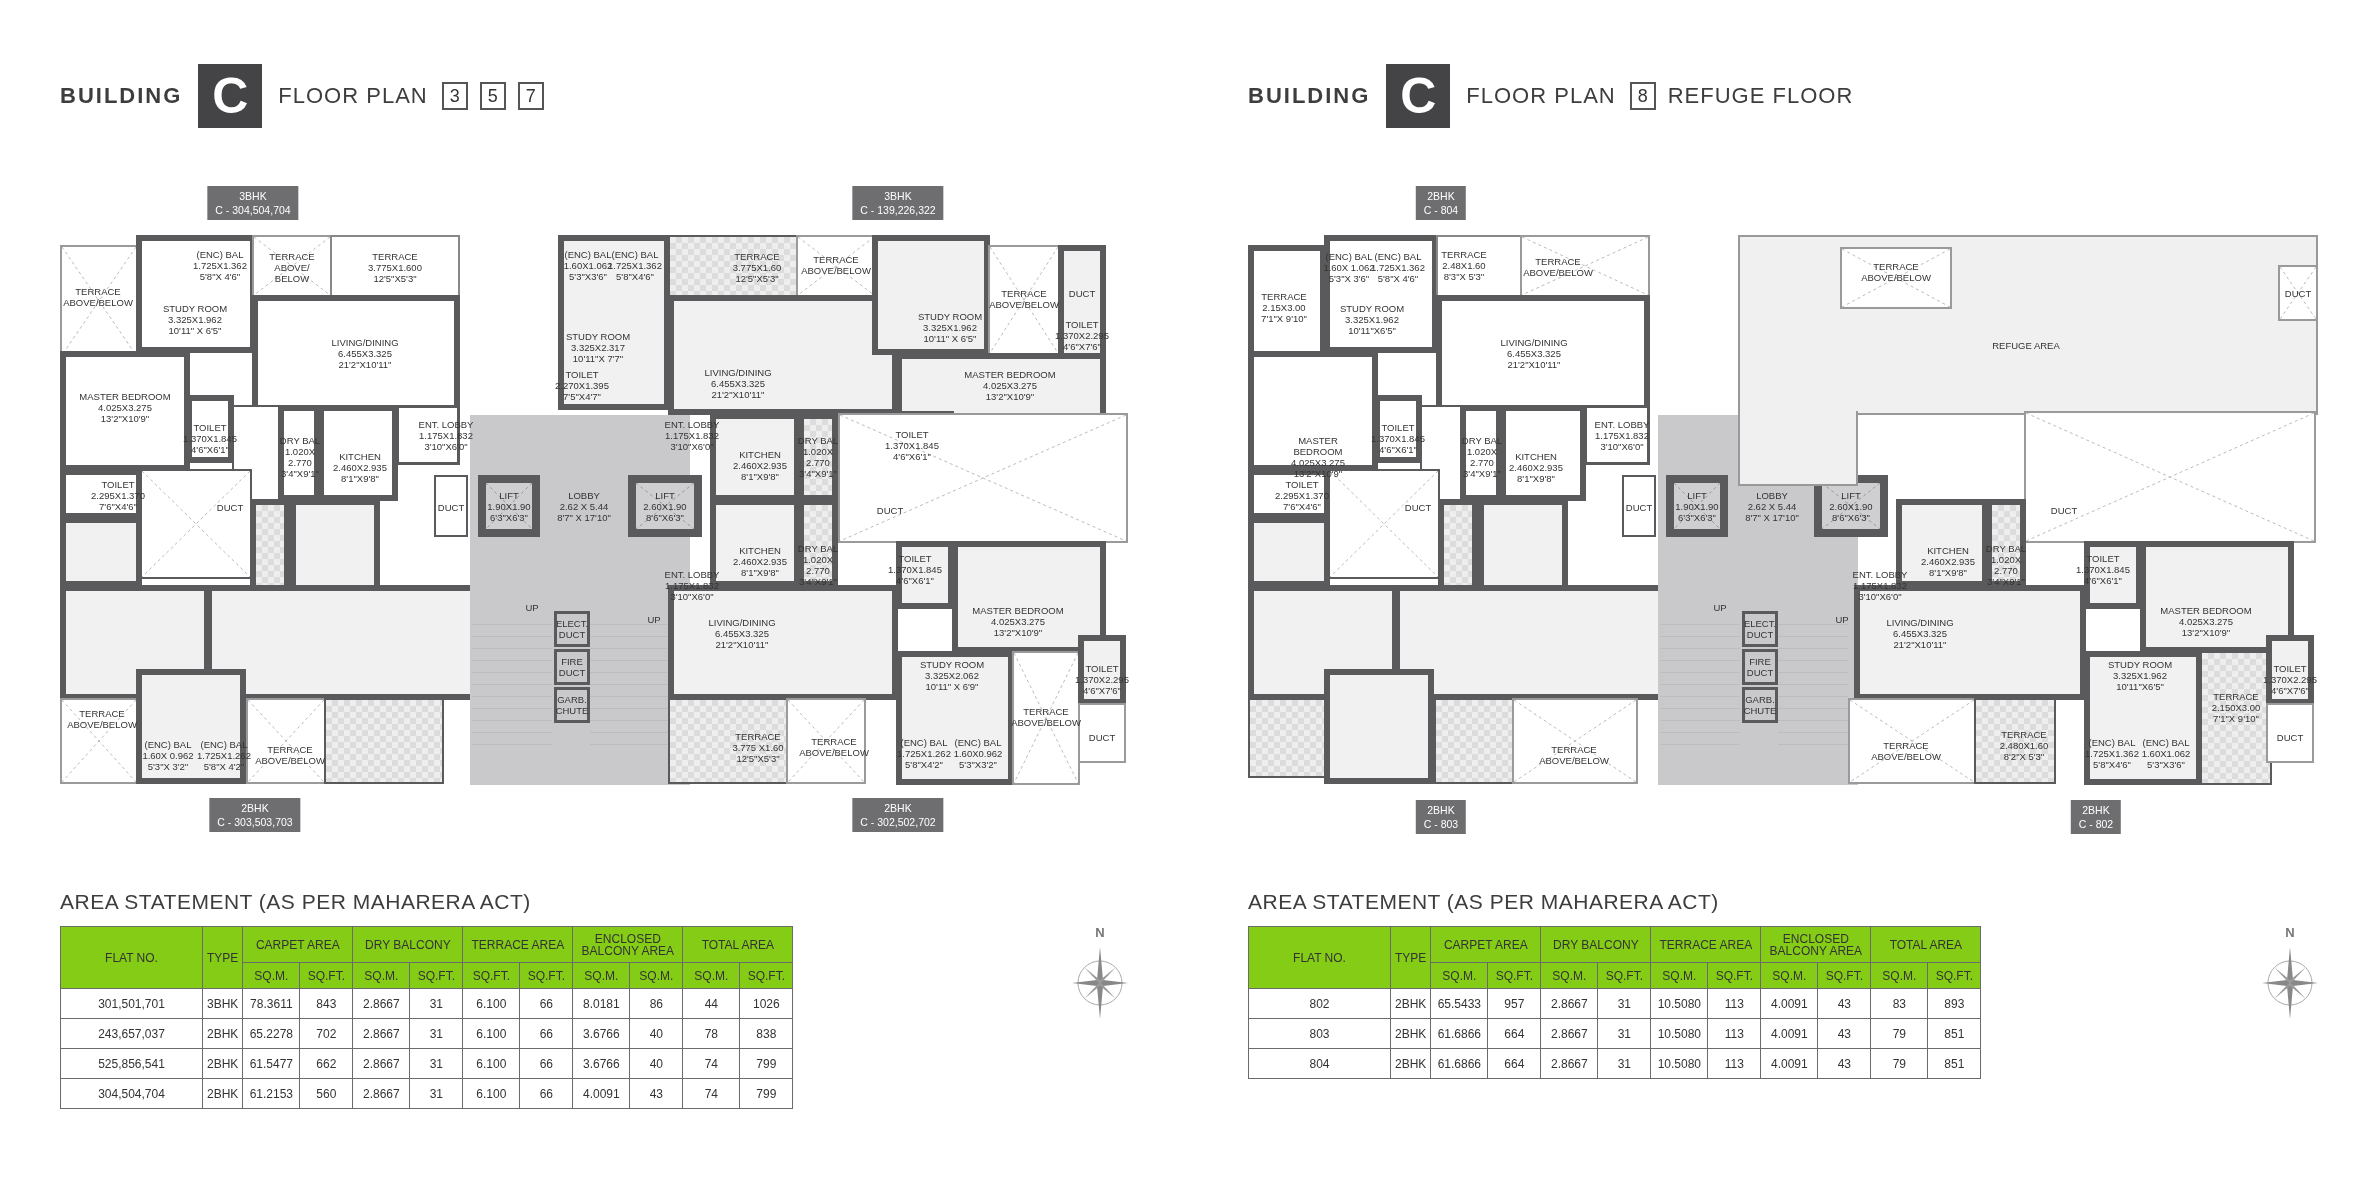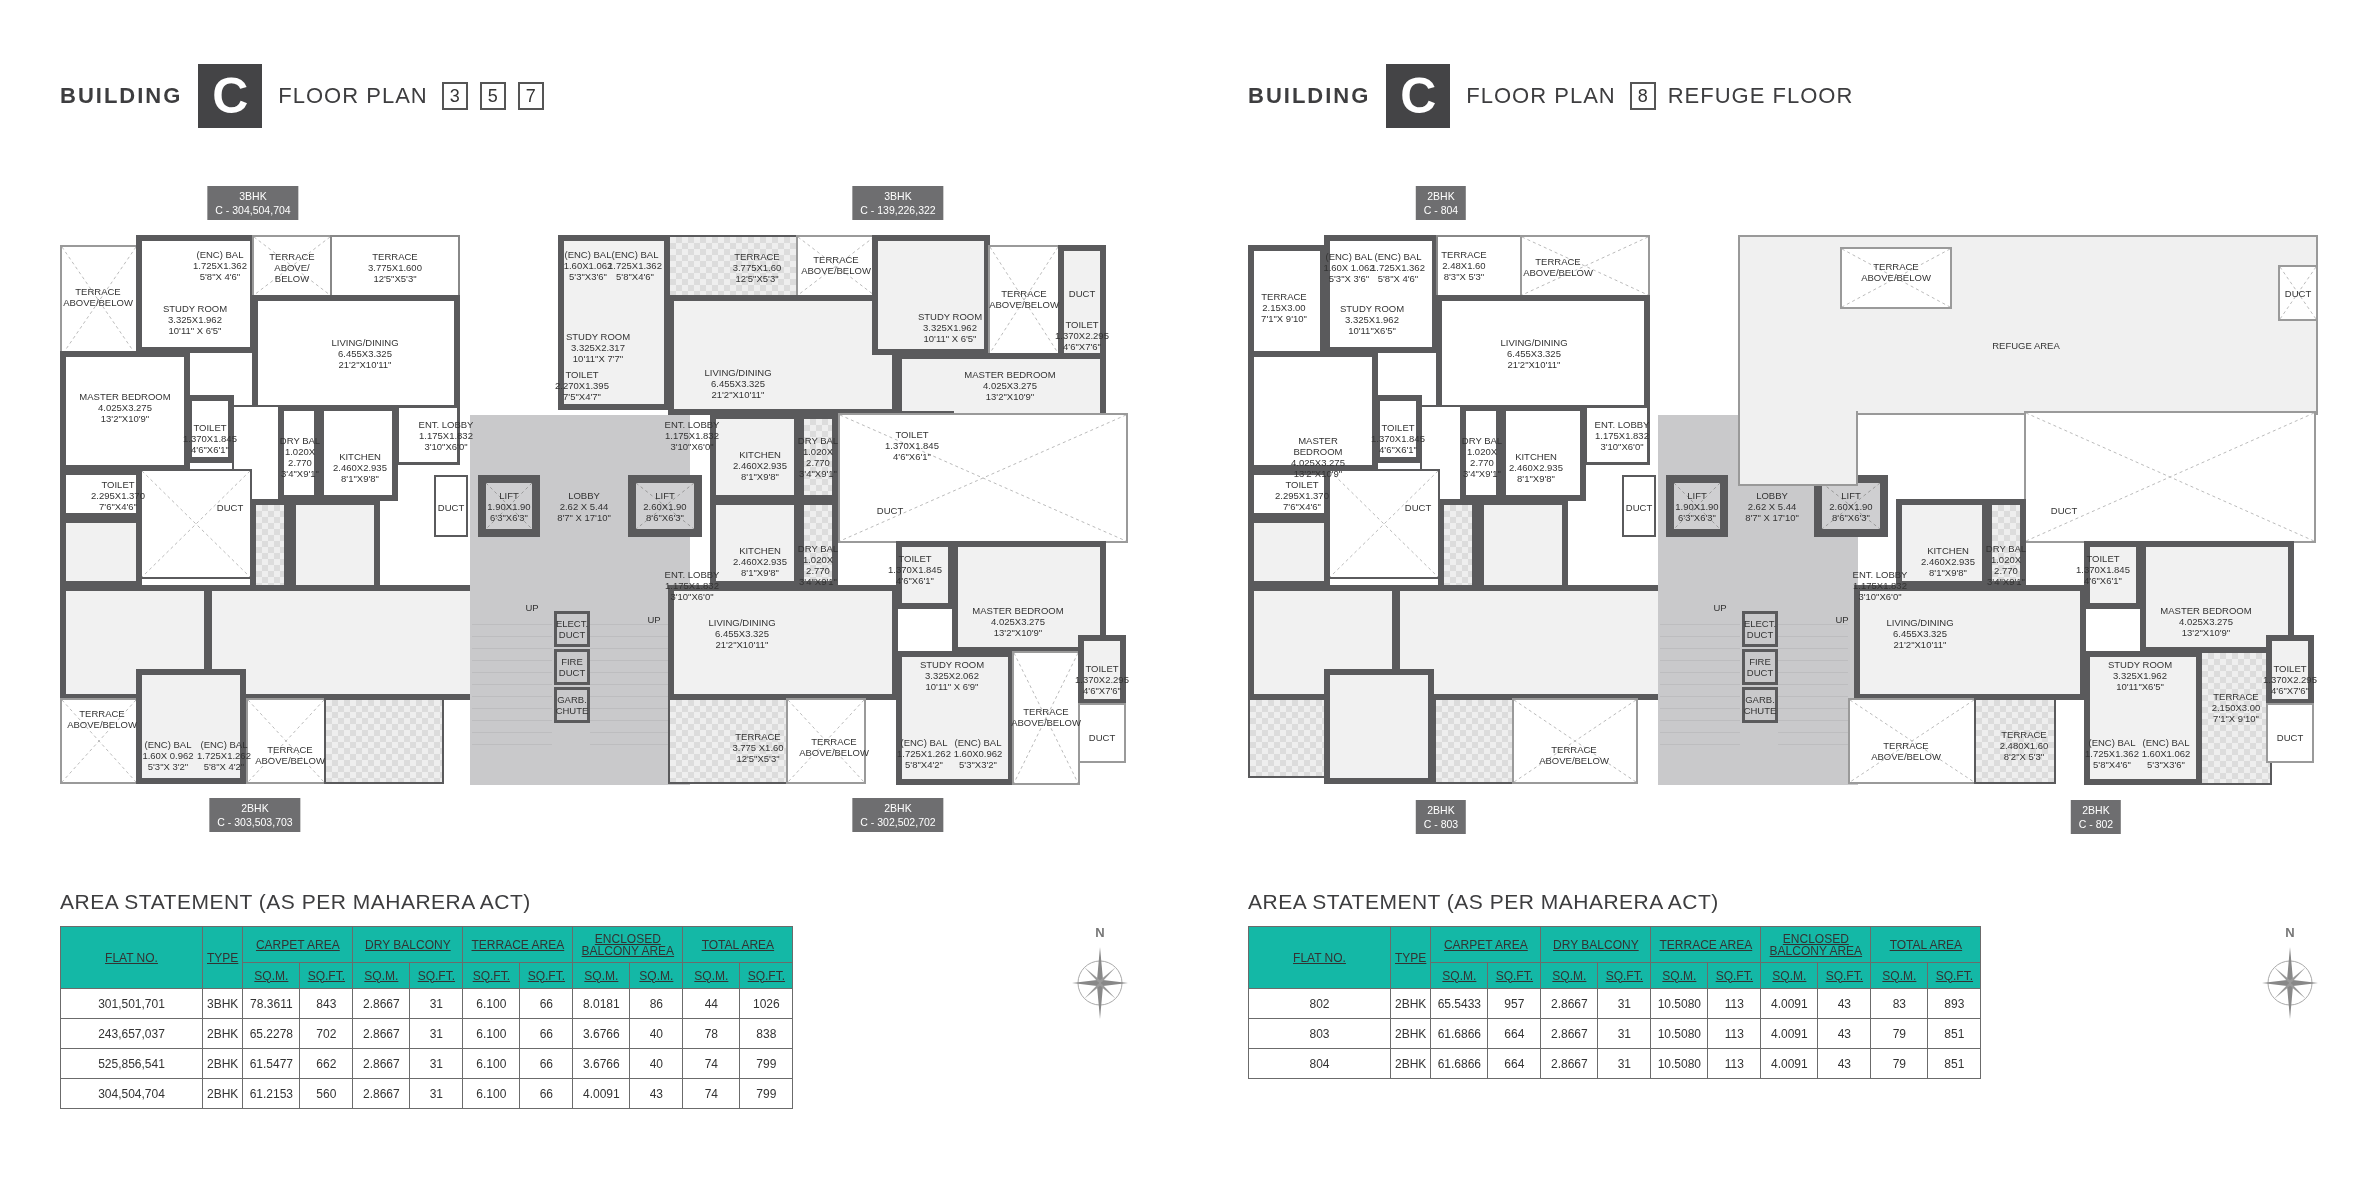--- a/index.html
+++ b/index.html
@@ -36,21 +36,21 @@
   .lbl { position: absolute; font-size: 9.5px; line-height: 11px; text-align: center; color: #333; white-space: pre-line; transform: translate(-50%, -50%); }
   .stairs { position: absolute; background: repeating-linear-gradient(0deg, #bdbdbf 0 1px, transparent 1px 12px); }
 
   .flat-tag { position: absolute; background: #6e6e70; color: #fff; font-size: 10.5px; line-height: 14px;
               text-align: center; padding: 3px 8px; transform: translateX(-50%); }
 
   
   .area-title { position: absolute; left: 60px; top: 890px; font-size: 21px; color: #3d3d3f; letter-spacing: 0.5px; }
   table.area { position: absolute; left: 60px; top: 926px; border-collapse: collapse; font-size: 12px; }
   table.area th, table.area td { border: 1px solid #6b6b6b; text-align: center; padding: 0 4px; }
-  table.area th { background: #14b8a6; font-weight: 400; color: #333; text-decoration: underline; }
+  table.area th { background: #84cc16; font-weight: 400; color: #333; }
   table.area thead tr.r1 th { height: 36px; }
   table.area thead tr.r2 th { height: 26px; }
   table.area td { height: 30px; background: #fff; color: #333; }
   table.area th.group { border-bottom: 1px solid #6b6b6b; line-height: 12px; }
 
   .compass { position: absolute; width: 60px; height: 90px; }
   .compass .n { position: absolute; top: 0; left: 0; width: 60px; text-align: center; font-size: 13px; font-weight: 700; color: #777; }
 </style>
 </head>
 <body>

